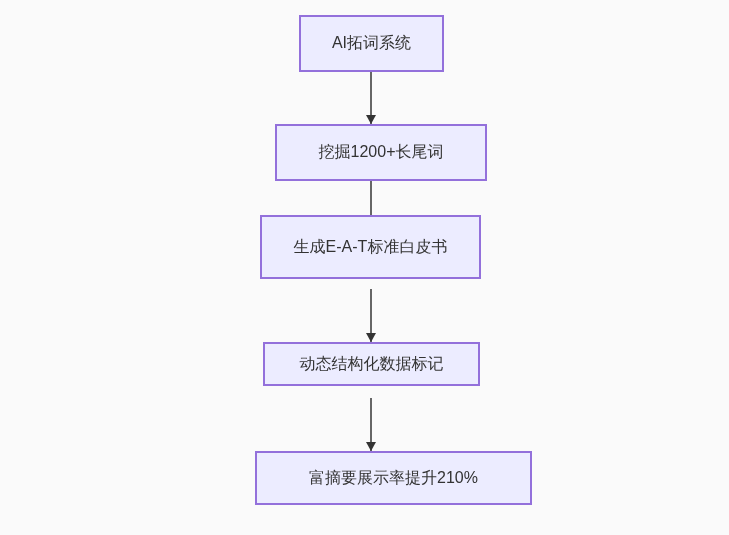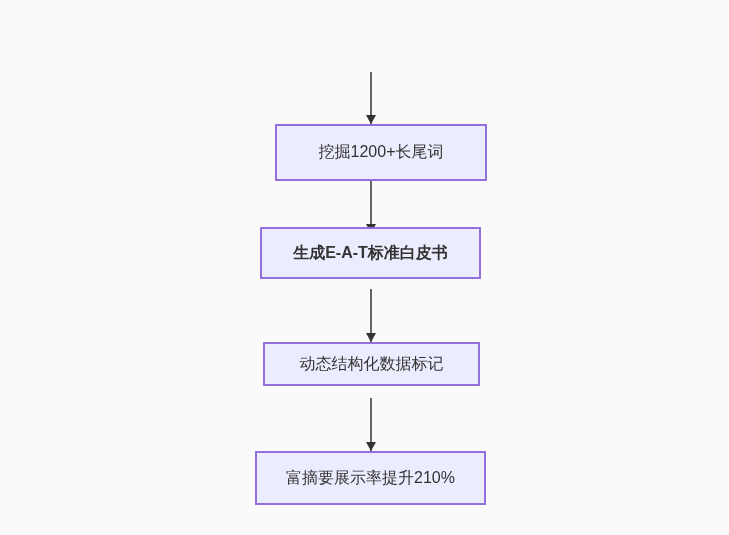--- a/index.html
+++ b/index.html
@@ -22,23 +22,23 @@
     color: #333333;
     font-size: 16px;
     display: flex;
     align-items: center;
     justify-content: center;
     text-align: center;
     white-space: nowrap;
   }
   .node-1 { left: 299px; top: 15px;  width: 145px; height: 57px; }
   .node-2 { left: 275px; top: 124px; width: 212px; height: 57px; }
-  .node-3 { left: 260px; top: 227px; width: 221px; height: 52px; font-weight: bold; }
+  .node-3 { left: 260px; top: 215px; width: 221px; height: 64px; }
   .node-4 { left: 263px; top: 342px; width: 217px; height: 44px; }
-  .node-5 { left: 255px; top: 451px; width: 231px; height: 54px; }
+  .node-5 { left: 255px; top: 451px; width: 277px; height: 54px; }
 
   .arrow {
     position: absolute;
     left: 365px;
     width: 12px;
   }
   .arrow-1 { top: 72px;  height: 52px; }
   .arrow-2 { top: 181px; height: 52px; }
   .arrow-3 { top: 289px; height: 53px; }
   .arrow-4 { top: 398px; height: 53px; }
@@ -59,20 +59,23 @@
     border-left: 5px solid transparent;
     border-right: 5px solid transparent;
     border-top: 9px solid #333333;
   }
 </style>
 </head>
 <body>
 
 <div class="canvas">
 
+  <div class="node node-1">
+    <span>AI拓词系统</span>
+  </div>
 
   <div class="arrow arrow-1">
     <div class="line"></div>
     <div class="head"></div>
   </div>
 
   <div class="node node-2">
     <span>挖掘1200+长尾词</span>
   </div>
 

